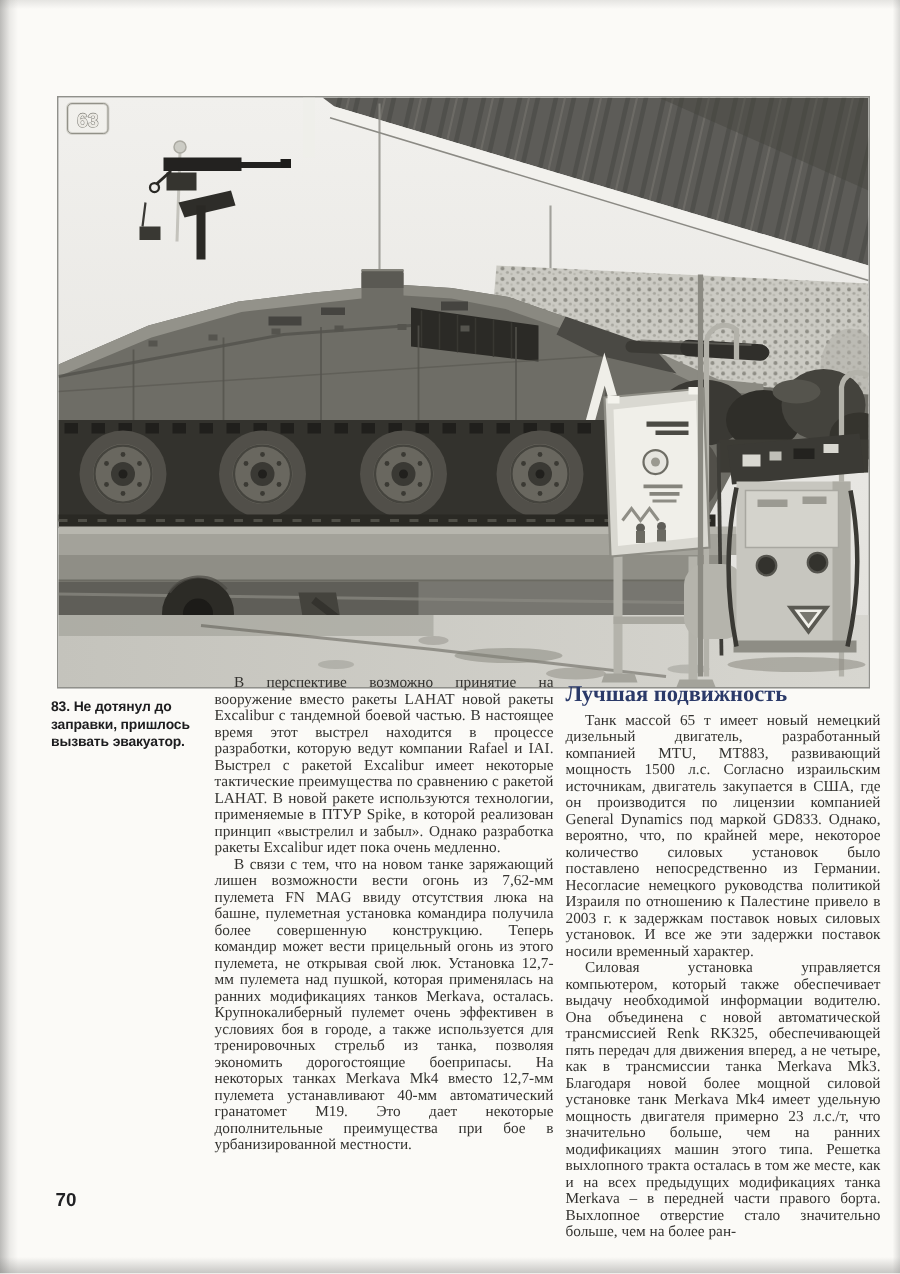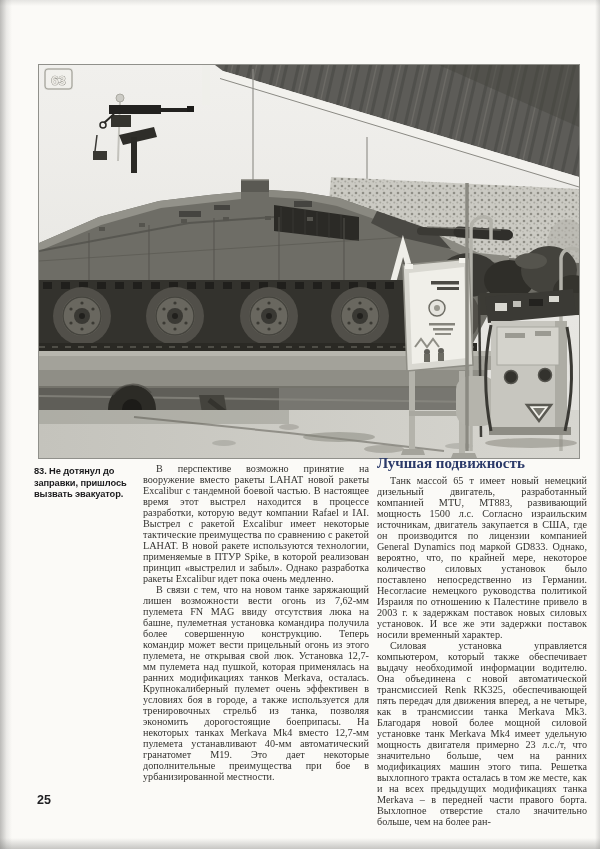--- a/index.html
+++ b/index.html
@@ -31,21 +31,21 @@
   .caption{
     position:absolute;left:34px;top:466px;width:104px;
     font-family:"Liberation Sans", sans-serif;
     font-weight:bold;font-size:9.3px;line-height:11.5px;
     color:#1c1c1e;letter-spacing:-0.1px;text-align:left;
   }
   .col{position:absolute;
     font-size:10.2px;line-height:11px;color:#33322f;
     text-align:justify;}
   .col p{margin:0;text-indent:13px;}
-  .col-left{left:143px;top:463px;width:226px;}
+  .col-left{left:143px;top:450px;width:226px;}
   .col-right{left:377px;top:455px;width:210px;}
   .col-right h2{
     margin:0 0 3px 0;
     font-size:15px;line-height:17px;font-weight:bold;
     text-align:left;text-indent:0;
     color:#2b3a69;
     font-family:"Liberation Serif", serif;
   }
   .pagenum{
     position:absolute;left:37px;top:793px;
@@ -438,19 +438,19 @@
     <p>В перспективе возможно принятие на вооружение вместо ракеты LAHAT новой ракеты Excalibur с тандемной боевой частью. В настоящее время этот выстрел находится в процессе разработки, которую ведут компании Rafael и IAI. Выстрел с ракетой Excalibur имеет некоторые тактические преимущества по сравнению с ракетой LAHAT. В новой ракете используются технологии, применяемые в ПТУР Spike, в которой реализован принцип «выстрелил и забыл». Однако разработка ракеты Excalibur идет пока очень медленно.</p>
     <p>В связи с тем, что на новом танке заряжающий лишен возможности вести огонь из 7,62-мм пулемета FN MAG ввиду отсутствия люка на башне, пулеметная установка командира получила более совершенную конструкцию. Теперь командир может вести прицельный огонь из этого пулемета, не открывая свой люк. Установка 12,7-мм пулемета над пушкой, которая применялась на ранних модификациях танков Merkava, осталась. Крупнокалиберный пулемет очень эффективен в условиях боя в городе, а также используется для тренировочных стрельб из танка, позволяя экономить дорогостоящие боеприпасы. На некоторых танках Merkava Mk4 вместо 12,7-мм пулемета устанавливают 40-мм автоматический гранатомет М19. Это дает некоторые дополнительные преимущества при бое в урбанизированной местности.</p>
   </div>
 
   <div class="col col-right">
     <h2>Лучшая подвижность</h2>
     <p>Танк массой 65 т имеет новый немецкий дизельный двигатель, разработанный компанией MTU, MT883, развивающий мощность 1500 л.с. Согласно израильским источникам, двигатель закупается в США, где он производится по лицензии компанией General Dynamics под маркой GD833. Однако, вероятно, что, по крайней мере, некоторое количество силовых установок было поставлено непосредственно из Германии. Несогласие немецкого руководства политикой Израиля по отношению к Палестине привело в 2003 г. к задержкам поставок новых силовых установок. И все же эти задержки поставок носили временный характер.</p>
     <p>Силовая установка управляется компьютером, который также обеспечивает выдачу необходимой информации водителю. Она объединена с новой автоматической трансмиссией Renk RK325, обеспечивающей пять передач для движения вперед, а не четыре, как в трансмиссии танка Merkava Mk3. Благодаря новой более мощной силовой установке танк Merkava Mk4 имеет удельную мощность двигателя примерно 23 л.с./т, что значительно больше, чем на ранних модификациях машин этого типа. Решетка выхлопного тракта осталась в том же месте, как и на всех предыдущих модификациях танка Merkava – в передней части правого борта. Выхлопное отверстие стало значительно больше, чем на более ран-</p>
   </div>
 
-  <div class="pagenum">25</div>
+  <div class="pagenum">70</div>
 
   <div class="edge-top"></div>
   <div class="edge-left"></div>
   <div class="edge-bottom"></div>
   <div class="edge-right"></div>
 </div>
 
 </body></html>

